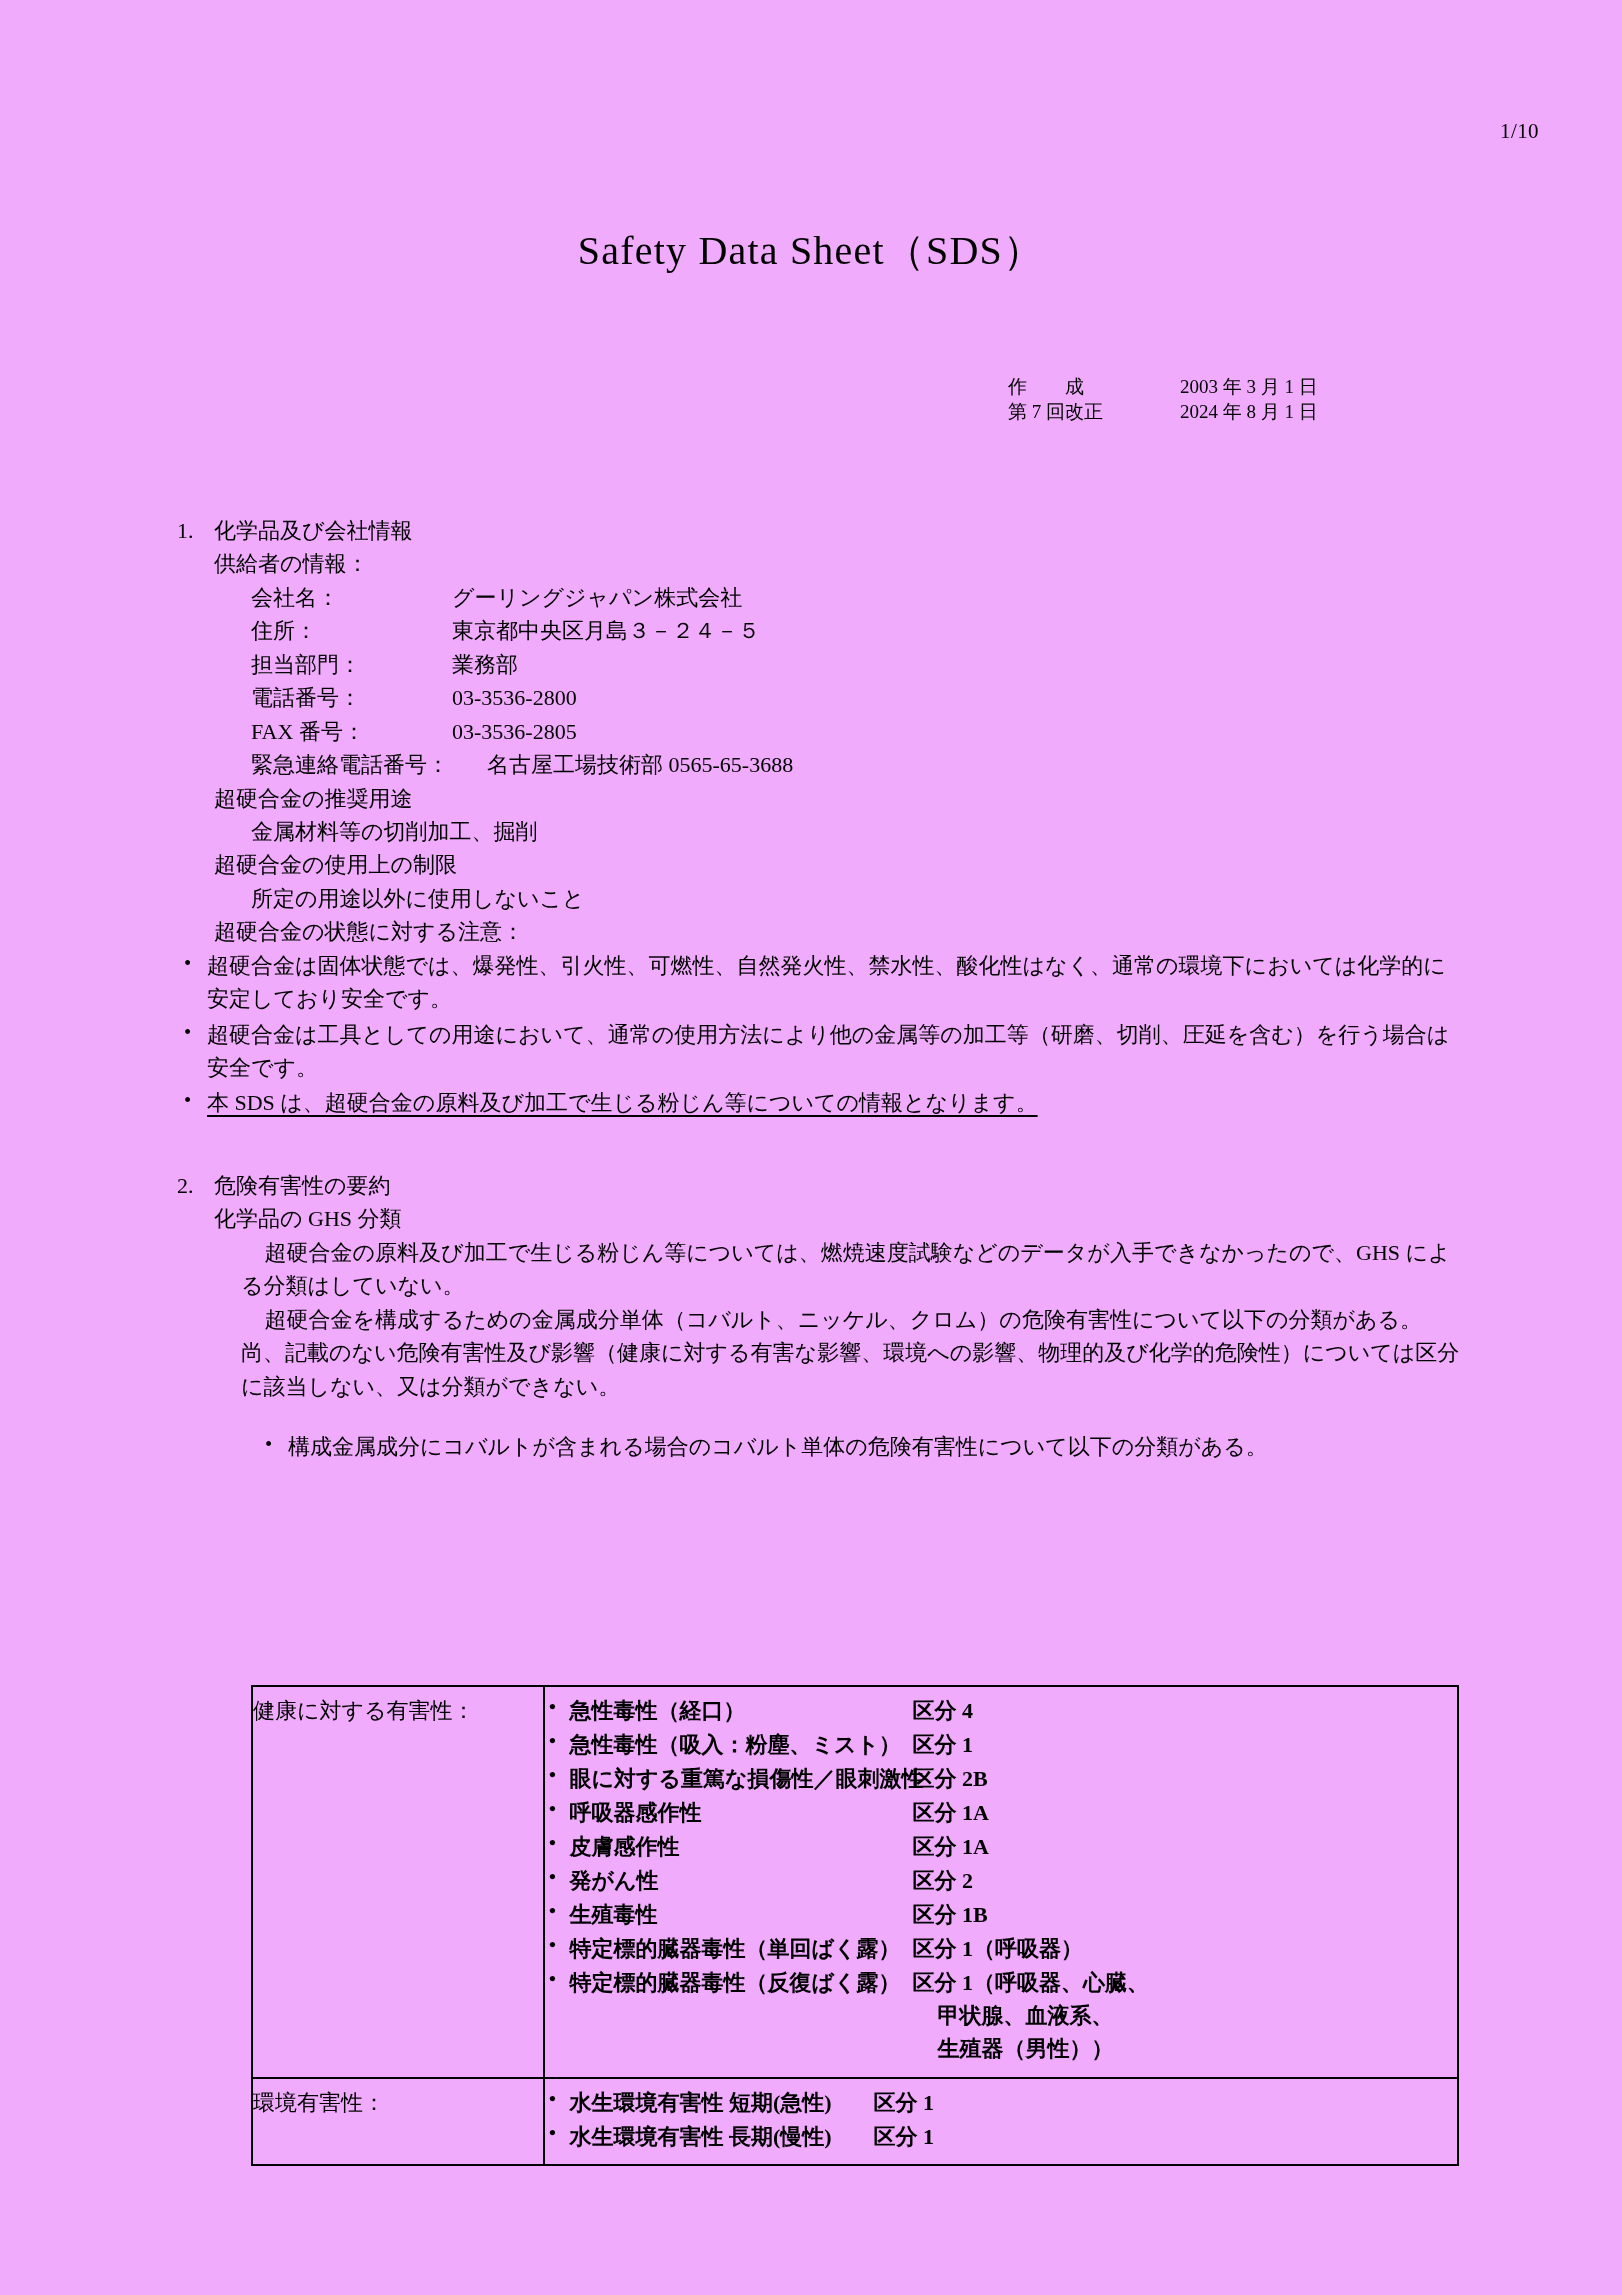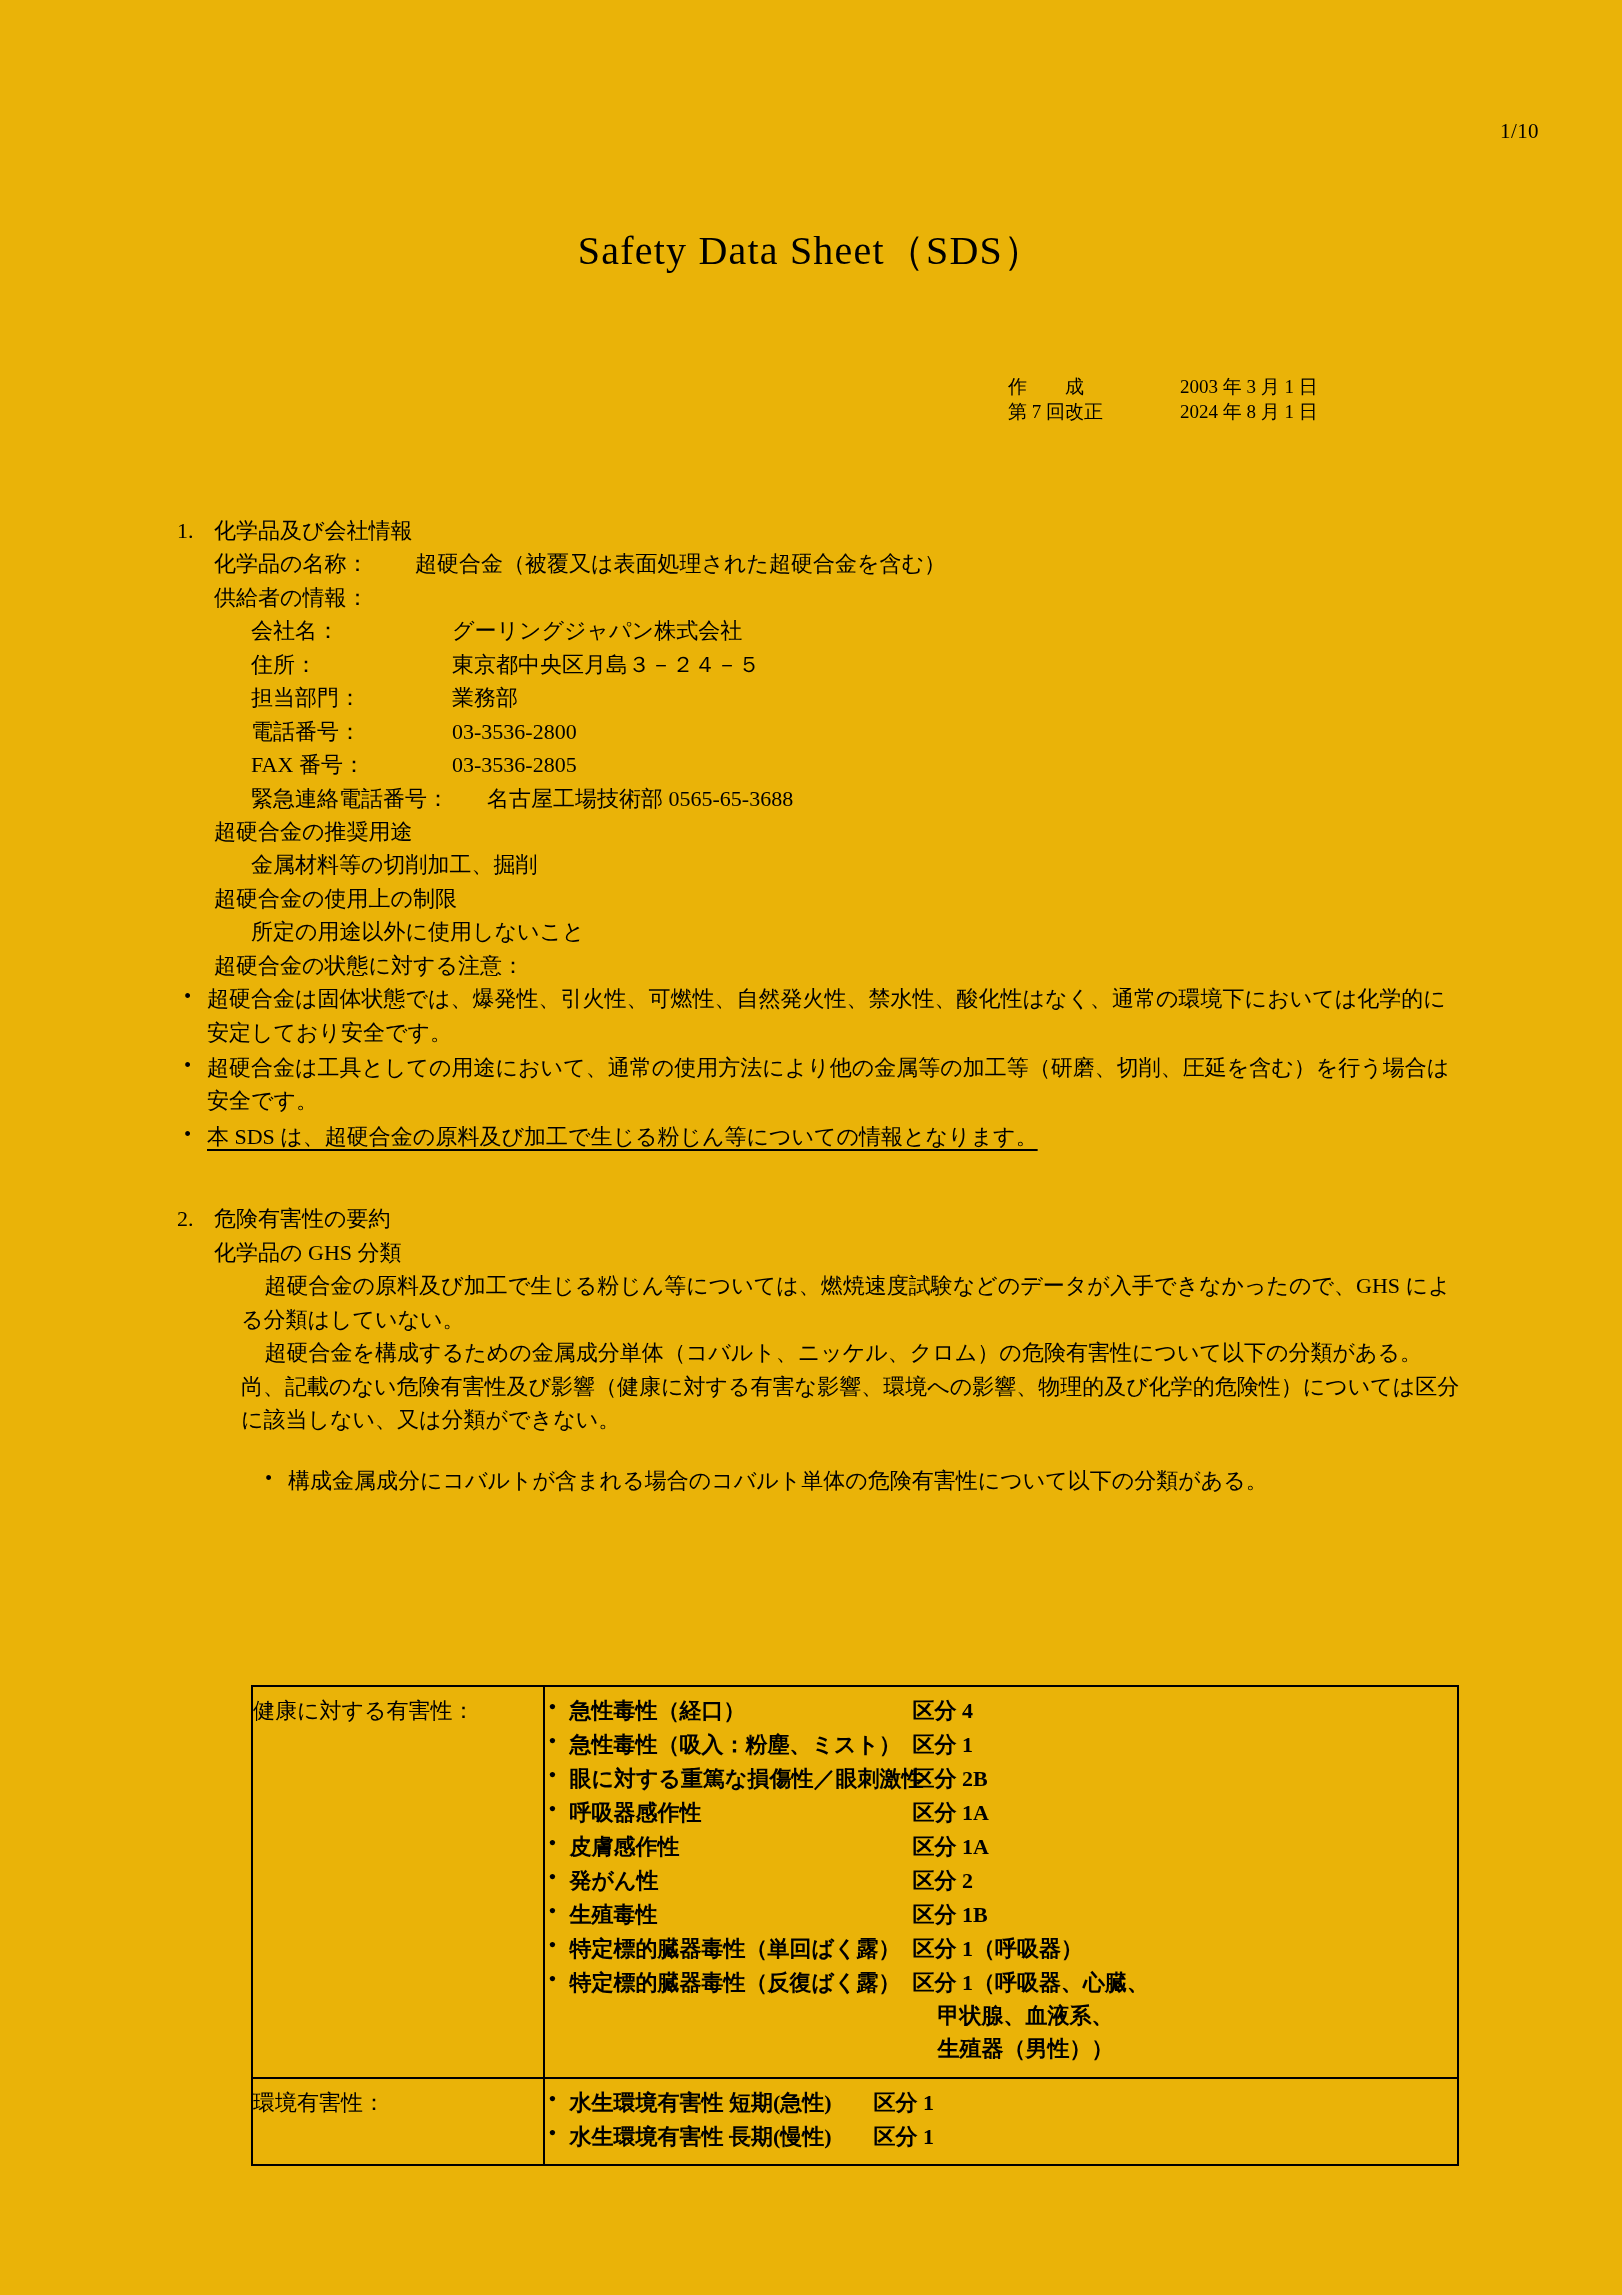--- a/index.html
+++ b/index.html
@@ -8,21 +8,21 @@
     background: #ffffff;
   }
   body {
     font-family: "Liberation Serif", "DejaVu Serif", serif;
     color: #000000;
   }
   #page {
     position: relative;
     width: 1622px;
     height: 2295px;
-    background: #eab308;
+    background: #f0abfc;
     box-sizing: border-box;
     padding: 0;
     overflow: hidden;
   }
 
   
   .page-num {
     position: absolute;
     top: 119px;
     right: 83px;
@@ -179,24 +179,20 @@
     </div>
   </div>
 
   <div class="content">
 
     <div class="sec-head">
       <span class="sec-num">1.</span>
       <span class="sec-title">化学品及び会社情報</span>
     </div>
 
-    <div class="lvl1 kv">
-      <span class="kv-key">化学品の名称：</span>
-      <span class="kv-val">超硬合金（被覆又は表面処理された超硬合金を含む）</span>
-    </div>
 
     <div class="lvl1">供給者の情報：</div>
 
     <div class="lvl2 kv">
       <span class="kv-key">会社名：</span>
       <span class="kv-val">グーリングジャパン株式会社</span>
     </div>
     <div class="lvl2 kv">
       <span class="kv-key">住所：</span>
       <span class="kv-val">東京都中央区月島３－２４－５</span>

